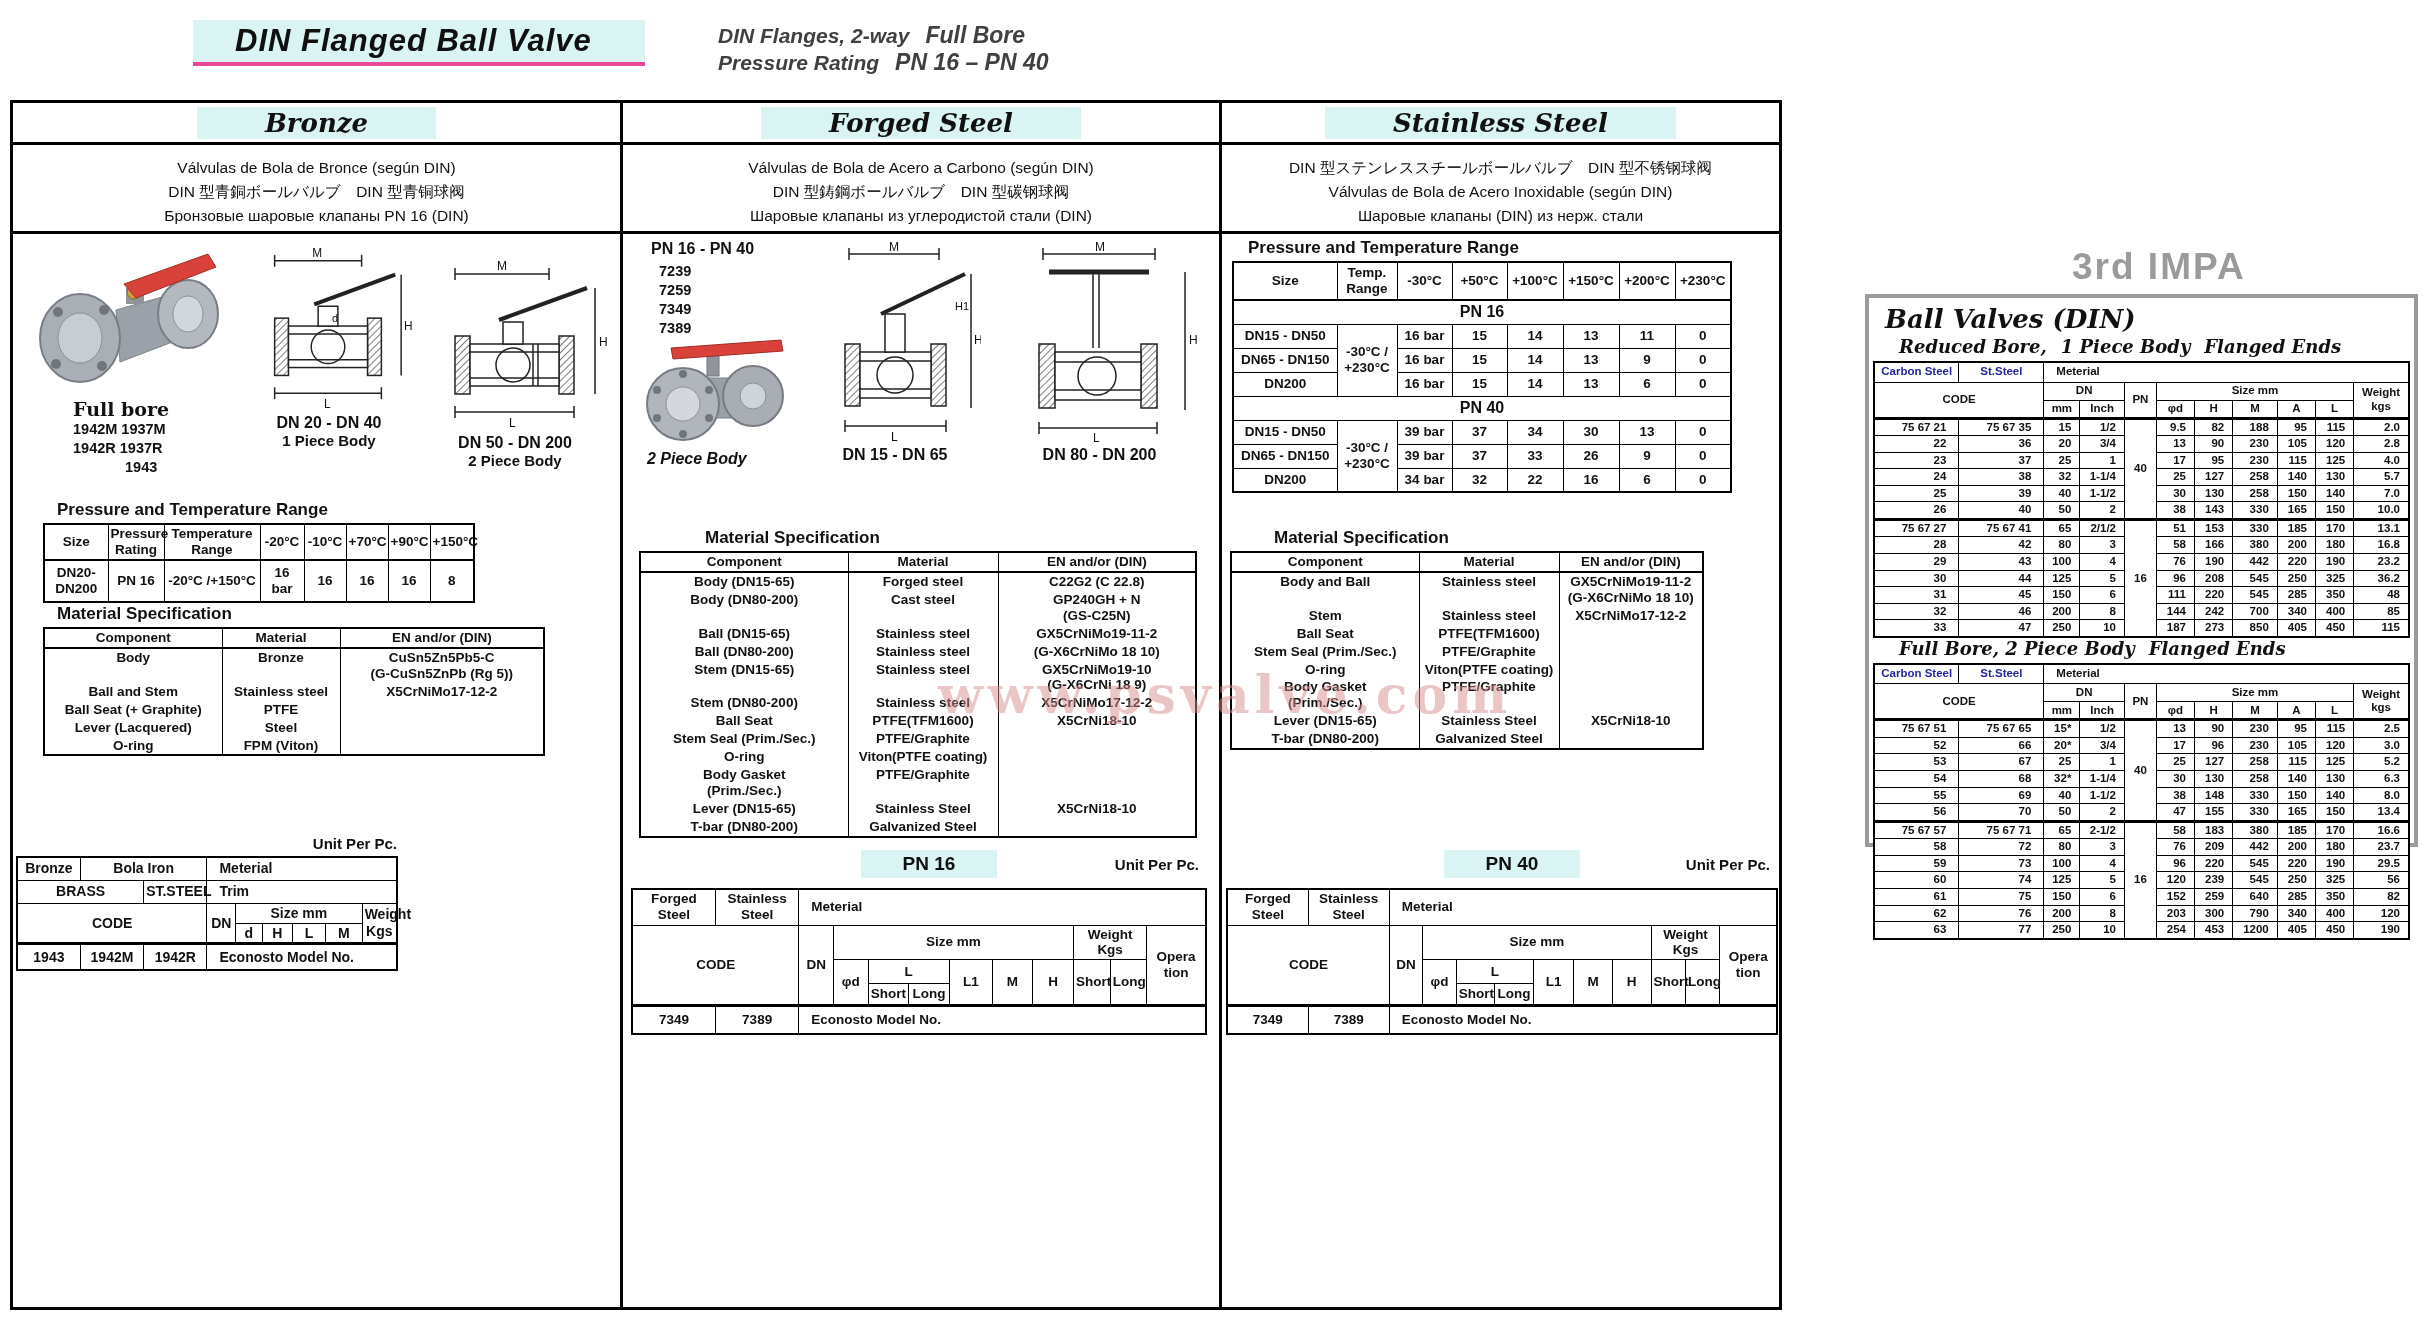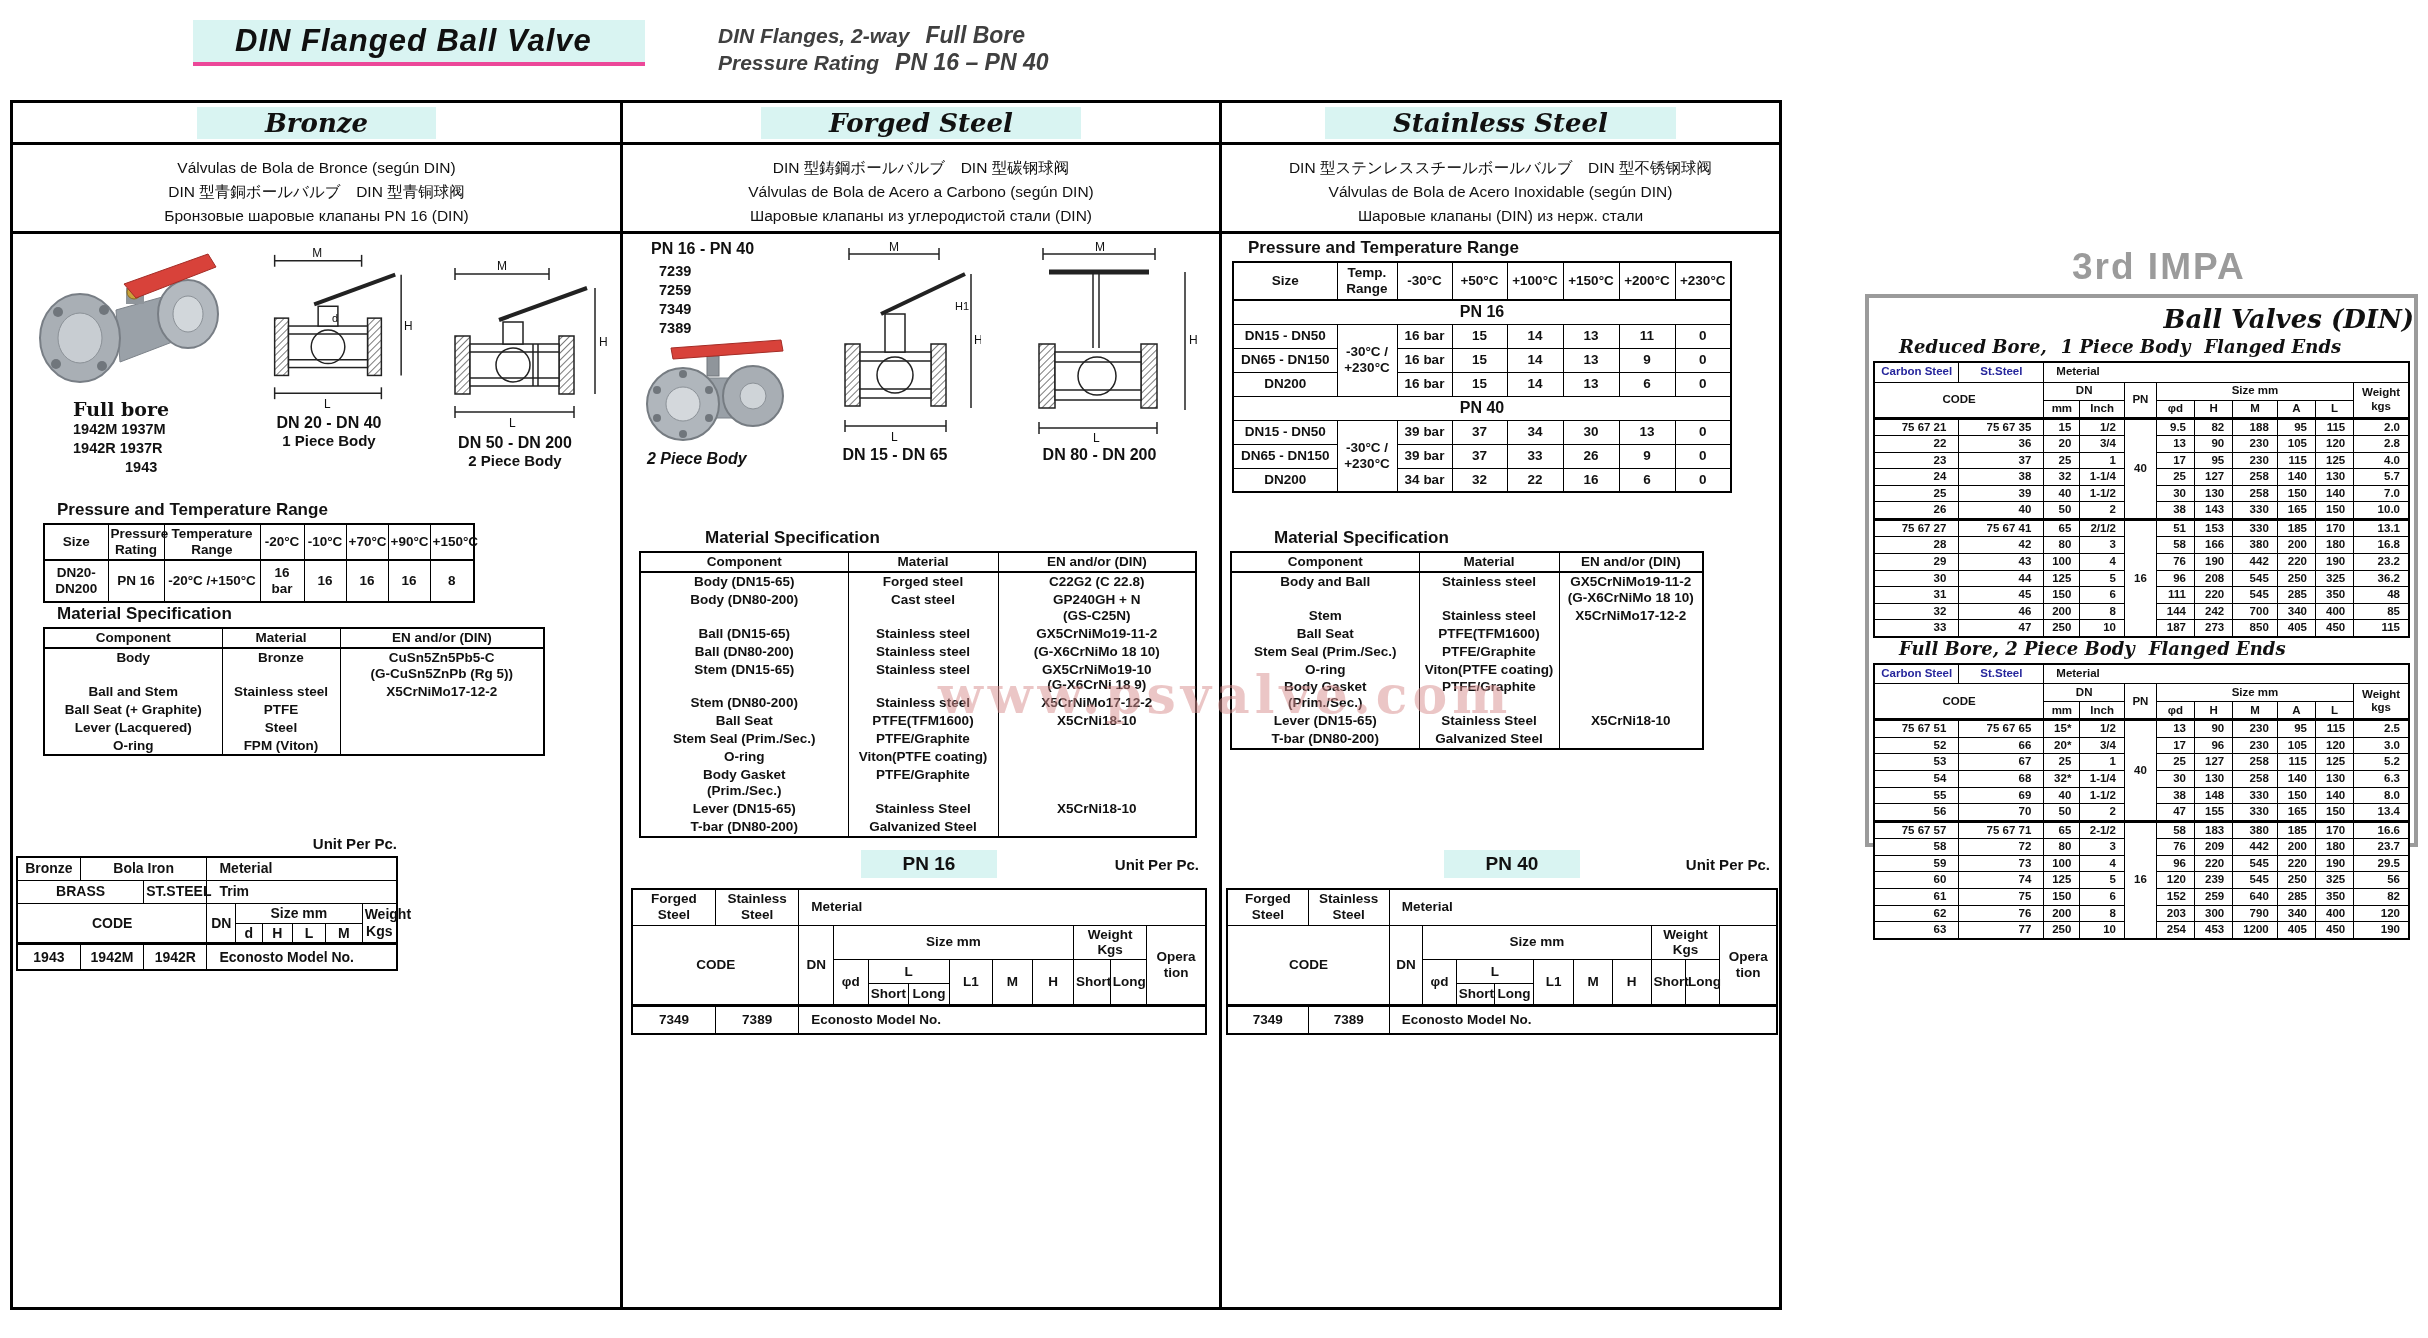--- a/index.html
+++ b/index.html
@@ -58,22 +58,22 @@
   .impa-t{font-size:11.5px;border:1.5px solid #000;}
   .impa-t th,.impa-t td{line-height:1.12;padding:0 2px;}
   .impa-t tbody td{text-align:right;padding-right:8px;}
   .impa-t tbody td.pn{text-align:center;padding-right:2px;vertical-align:middle;}
   .blue{color:#26269c !important;}
 
   
   .impa-tag{position:absolute;left:2072px;top:246px;font-size:37px;font-weight:bold;color:#9b9b9b;letter-spacing:2px;}
   .impa-box{position:absolute;left:1865px;top:294px;width:553px;height:553px;border:4px solid #9b9b9b;
             background:#fff;box-sizing:border-box;}
-  .impa-title{text-align:right;font-family:"DejaVu Serif",serif;font-style:italic;font-weight:bold;
-              font-size:26px;margin-top:6px;}
+  .impa-title{text-align:left;font-family:"DejaVu Serif",serif;font-style:italic;font-weight:bold;
+              font-size:26px;margin-top:6px;padding-left:16px;}
   .impa-sub{margin:2px 0 4px 30px;font-family:"DejaVu Serif",serif;font-style:italic;font-weight:bold;font-size:18px;}
   .impa-sub span{margin-right:14px;}
   .impa-table-wrap{margin:0 auto;width:537px;}
 
   
   svg text{font-family:"Liberation Sans",sans-serif;fill:#111;}
   .lbl{text-align:center;font-weight:bold;}
   .lbl .l1{font-size:16px;}
   .lbl .l2{font-size:15px;}
   .fullbore .fb{font-size:19px;font-weight:bold;font-family:"DejaVu Serif",serif;}
@@ -337,22 +337,22 @@
         </table>
 
       </div>
     </div>
 
     <div class="col" id="colF">
       <div class="sec-head">
         <span class="hl">Forged Steel</span>
       </div>
       <div class="sec-desc">
+        <div>Válvulas de Bola de Acero a Carbono (según DIN)</div>
         <div>DIN 型鋳鋼ボールバルブ　DIN 型碳钢球阀</div>
-        <div>Válvulas de Bola de Acero a Carbono (según DIN)</div>
         <div>Шаровые клапаны из углеродистой стали (DIN)</div>
       </div>
       <div class="sec-body">
 
         <div class="abs" style="left:28px;top:6px;font-size:16px;font-weight:bold">PN 16 - PN 40</div>
         <div class="abs codes-list" style="left:36px;top:28px">
           <div>7239</div>
           <div>7259</div>
           <div>7349</div>
           <div>7389</div>

